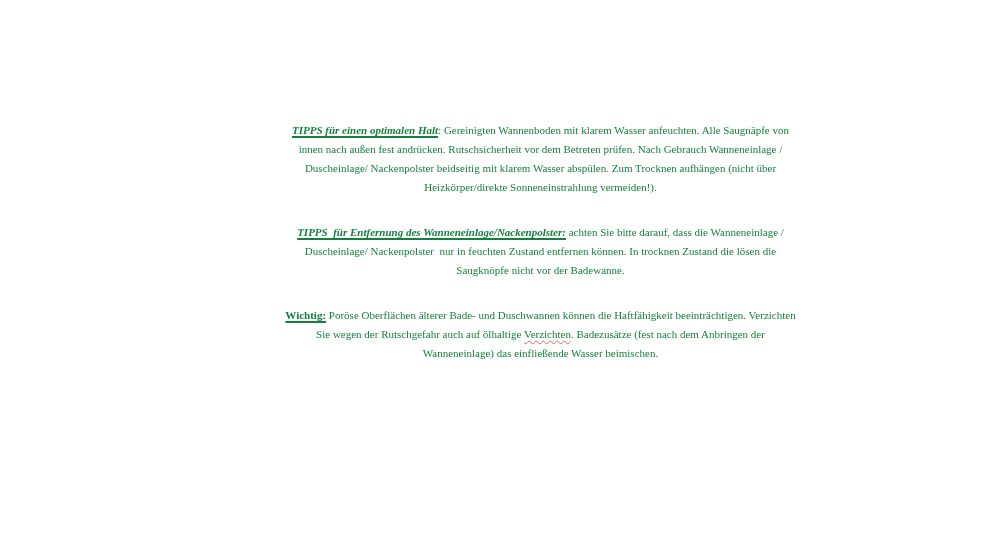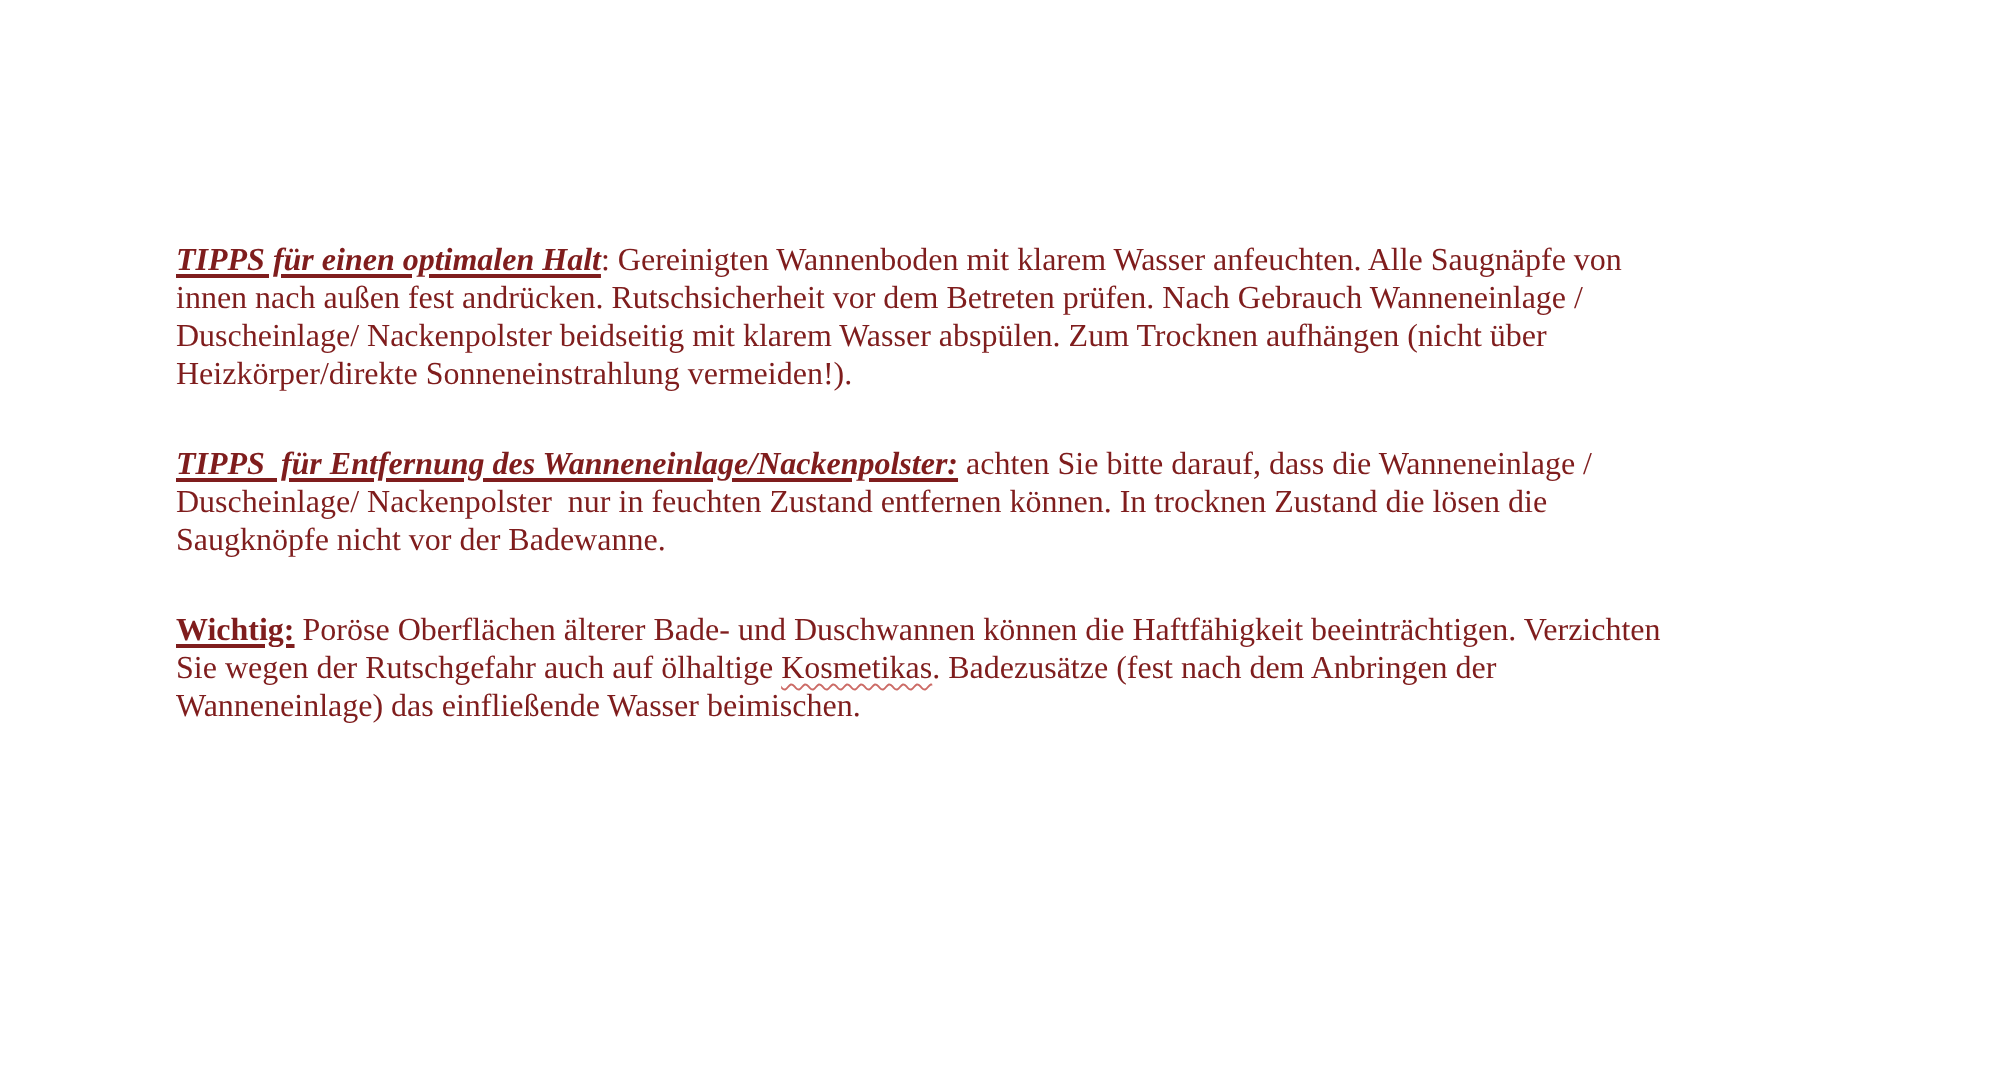--- a/index.html
+++ b/index.html
@@ -13,23 +13,24 @@
     height: 545px;
     background: #ffffff;
     overflow: hidden;
     font-family: "Liberation Serif", "DejaVu Serif", serif;
   }
   .doc {
     position: absolute;
     left: 88px;
     top: 121px;
     width: 905px;
-    color: #7f1d1d;
-    font-size: 16px;
+    color: #15803d;
+    font-size: 11px;
     line-height: 19px;
+    text-align: center;
   }
   .para {
     margin: 0 0 26px 0;
   }
   .seg {
     white-space: pre-wrap;
   }
   .head-bi {
     font-weight: bold;
     font-style: italic;
@@ -60,17 +61,17 @@
     <p class="para"><span class="seg head-bi">TIPPS für einen optimalen Halt</span><span class="seg">: </span><span class="seg">Gereinigten Wannenboden mit klarem Wasser anfeuchten. Alle Saugnäpfe von
 innen nach außen fest andrücken. Rutschsicherheit vor dem Betreten prüfen. Nach Gebrauch Wanneneinlage /
 Duscheinlage/ Nackenpolster beidseitig mit klarem Wasser abspülen. Zum Trocknen aufhängen (nicht über
 Heizkörper/direkte Sonneneinstrahlung vermeiden!).</span></p>
 
     <p class="para"><span class="seg head-bi">TIPPS  für Entfernung des Wanneneinlage/Nackenpolster:</span><span class="seg"> </span><span class="seg">achten Sie bitte darauf, dass die Wanneneinlage /
 Duscheinlage/ Nackenpolster  nur in feuchten Zustand entfernen können. In trocknen Zustand die lösen die
 Saugknöpfe nicht vor der Badewanne.</span></p>
 
     <p class="para"><span class="seg head-b">Wichtig:</span><span class="seg"> </span><span class="seg">Poröse Oberflächen älterer Bade- und Duschwannen können die Haftfähigkeit beeinträchtigen. Verzichten
-Sie wegen der Rutschgefahr auch auf ölhaltige </span><span class="seg misspelled">Kosmetikas</span><span class="seg">. Badezusätze (fest nach dem Anbringen der
+Sie wegen der Rutschgefahr auch auf ölhaltige </span><span class="seg misspelled">Verzichten</span><span class="seg">. Badezusätze (fest nach dem Anbringen der
 Wanneneinlage) das einfließende Wasser beimischen.</span></p>
 
   </div>
 </div>
 
 </body></html>

